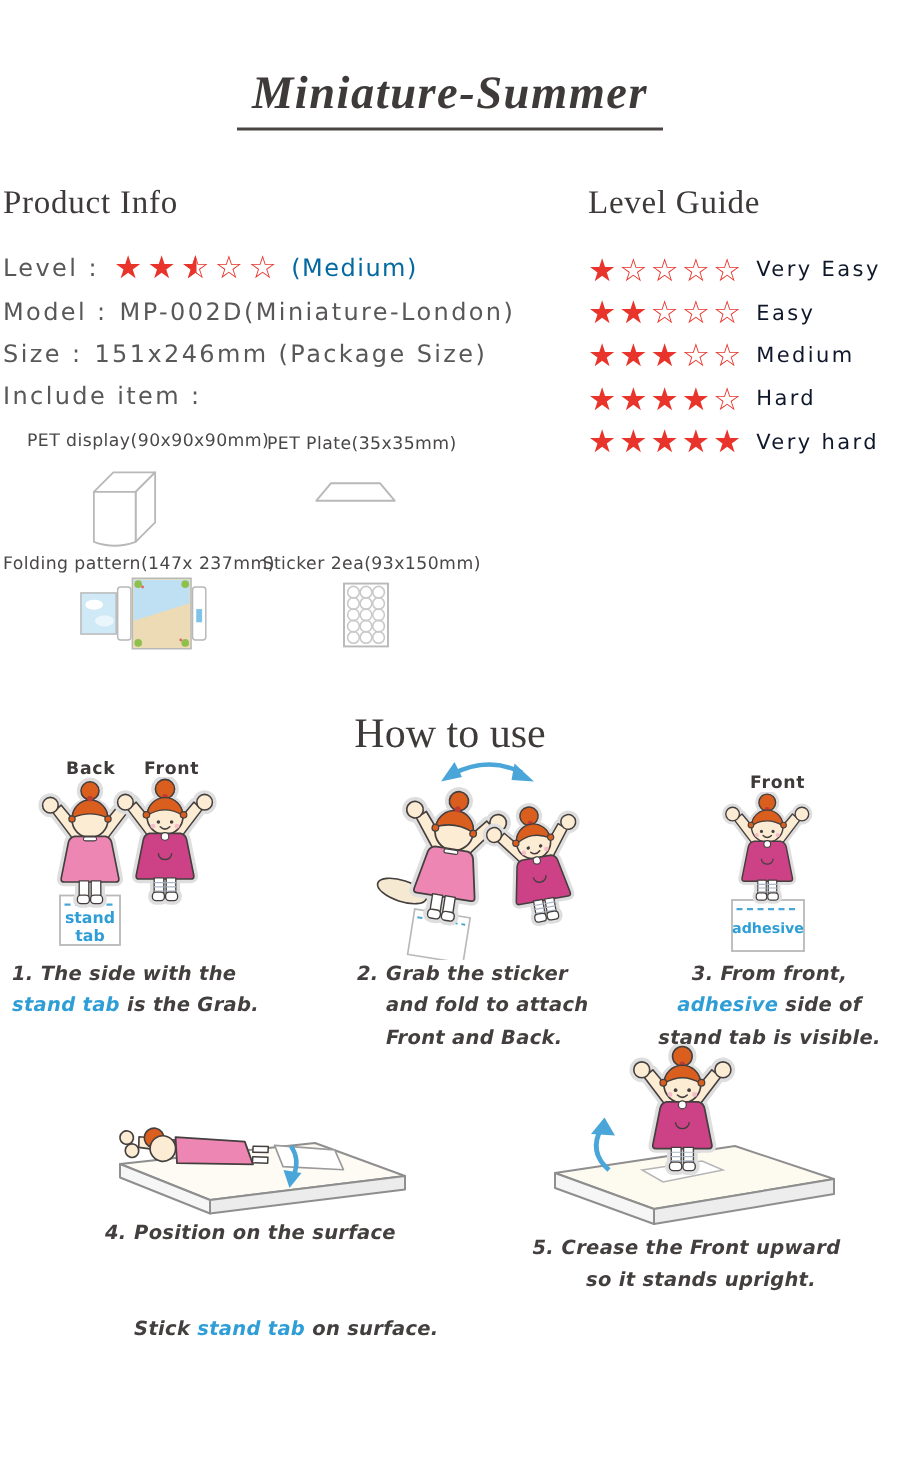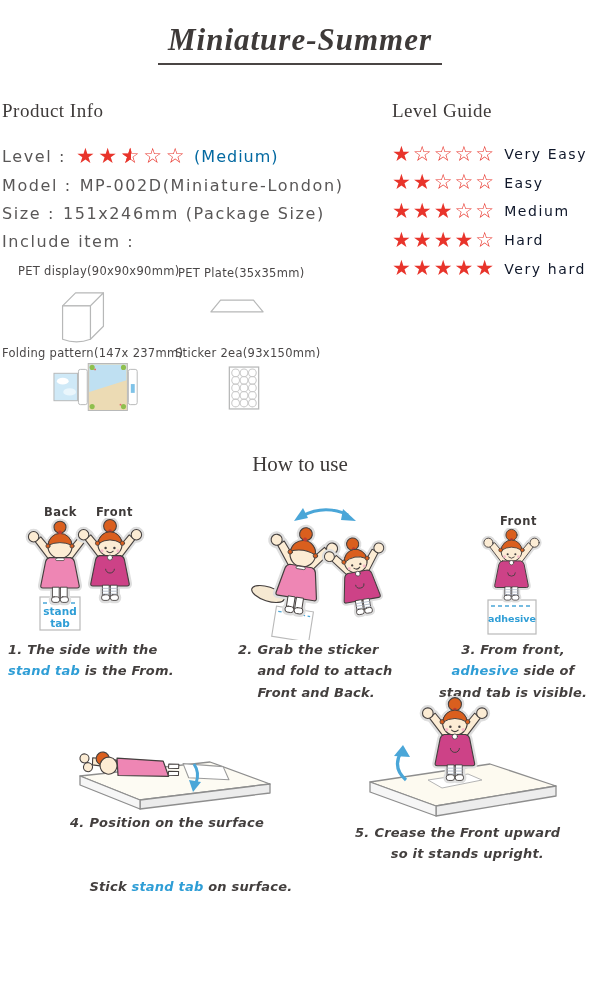--- a/index.html
+++ b/index.html
@@ -1,25 +1,25 @@
 <!DOCTYPE html>
 <html><head>
 <meta charset="utf-8">
 <style>
   html,body{margin:0;padding:0;background:#ffffff;}
   body{width:600px;height:981px;position:relative;overflow:hidden;
        font-family:"DejaVu Sans", sans-serif;color:#595757;}
-  .abs{position:absolute;}
+  .abs{position:absolute;margin-top:22px;}
   
   .page-title-wrap{top:22px;left:0;width:600px;text-align:center;}
   .page-title{display:inline-block;font-family:"Liberation Serif", serif;
     font-style:italic;font-weight:bold;font-size:31px;color:#3e3a39;
     letter-spacing:1px;border-bottom:2px solid #4a4544;padding:0 10px 5px 10px;}
   
-  .sec-h{font-family:"Liberation Serif", serif;font-size:19px;color:#3e3a39;
+  .sec-h{font-family:"Liberation Serif", serif;font-size:22px;color:#3e3a39;
     letter-spacing:0.5px;}
   
   .pi-row{position:absolute;left:0;font-size:16px;letter-spacing:1.6px;
     color:#595757;white-space:nowrap;display:flex;align-items:center;}
   .pi-row .val{margin-left:8px;}
   .medium-txt{color:#0369a1;font-weight:normal;margin-left:6px;letter-spacing:1px;text-align:right;}
   
   .stars{color:#e8342b;font-size:21px;line-height:1;white-space:nowrap;
     display:inline-flex;align-items:center;}
   .stars .st{position:relative;display:inline-block;margin-right:2px;}
@@ -27,21 +27,21 @@
   .lvl-stars{margin-left:10px;}
   
   .item-label{position:absolute;font-size:11.5px;letter-spacing:0.3px;
     color:#4a4747;white-space:nowrap;}
   
   .lg-row{display:flex;align-items:center;height:28.6px;}
   .lg-label{font-size:14px;letter-spacing:1.6px;color:#0f172a;margin-left:8px;
     white-space:nowrap;}
   
   .htu-h{top:452px;left:0;width:600px;text-align:center;
-    font-family:"Liberation Serif", serif;font-size:21px;color:#3e3a39;}
+    font-family:"Liberation Serif", serif;font-size:28px;color:#3e3a39;}
   .step{position:absolute;}
   .fig-label{position:absolute;font-size:11.5px;font-weight:bold;color:#3e3a39;
     letter-spacing:0.5px;}
   .caption{position:absolute;font-size:13px;font-weight:bold;color:#433f3e;
     line-height:1.65;letter-spacing:0.2px;white-space:nowrap;font-style:italic;}
   .flexcap{display:flex;}
   .flexcap .num{flex:0 0 auto;margin-right:5px;}
   .capcenter{text-align:center;}
   .blue{color:#2f9ed6;}
   svg{display:block;}
@@ -282,21 +282,21 @@
     <line x1="39" y1="85" x2="73" y2="85" stroke="#4aa6d8" stroke-width="1.5" stroke-dasharray="4 3"></line>
     <text x="56" y="97" text-anchor="middle" font-size="10.5" font-weight="bold" fill="#2f9ed6">stand</text>
     <text x="56" y="109" text-anchor="middle" font-size="10.5" font-weight="bold" fill="#2f9ed6">tab</text>
     <use href="#girl-back" transform="translate(20,2) scale(0.8)"></use>
     <use href="#girl-front" transform="translate(70,0) scale(0.8)"></use>
   </svg>
   <div class="caption" style="left:4px;top:139px;">
     <span>1.</span>
     <span>The side with the</span><br>
     <span class="blue">stand tab</span>
-    <span>is the From.</span>
+    <span>is the Grab.</span>
   </div>
 </div>
 
 <div class="step" style="left:230px;top:500px;width:210px;height:200px;">
   <svg class="svg-abs" style="left:0;top:0;" width="190" height="140" viewBox="0 0 190 140">
     <path d="M72,16 q23,-12 46,-1" fill="none" stroke="#4aa6d8" stroke-width="3"></path>
     <polygon points="64,21 73,8 78,18" fill="#4aa6d8"></polygon>
     <polygon points="126,21 113,9 111,20" fill="#4aa6d8"></polygon>
     <ellipse cx="38" cy="94" rx="17" ry="7" fill="#f6e9d2" stroke="#443f3e" stroke-width="1.1" transform="rotate(18 38 94)"></ellipse>
     <g transform="translate(32,26) scale(0.85) rotate(9 45 52)">

